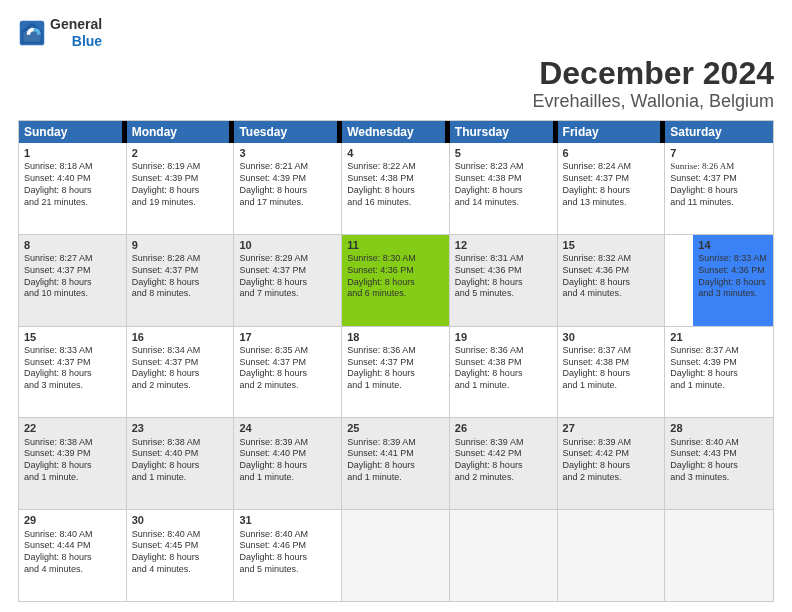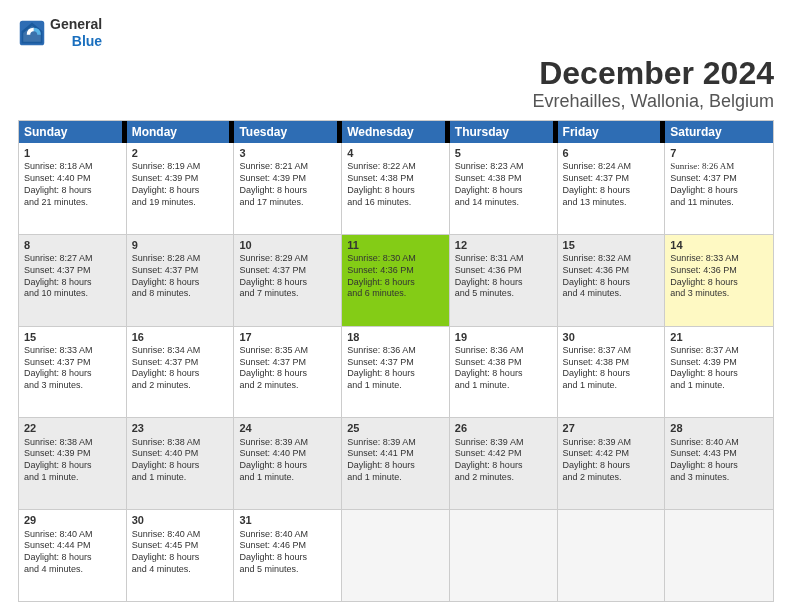--- a/index.html
+++ b/index.html
@@ -232,21 +232,21 @@
             <span style="display: block;">Daylight: 8 hours</span>
             <span style="display: block;">and 5 minutes.</span>
           </div>
           <div class="cal-cell" style="background: rgb(235, 235, 235);">
             <span class="day-num">15</span>
             <span style="display: block;">Sunrise: 8:32 AM</span>
             <span style="display: block;">Sunset: 4:36 PM</span>
             <span style="display: block;">Daylight: 8 hours</span>
             <span style="display: block;">and 4 minutes.</span>
           </div>
-          <div class="cal-cell" style="background: #fef9c3;">
+          <div class="cal-cell" style="background: #3b82f6; margin-left: 28px;">
             <span class="day-num">14</span>
             <span style="display: block;">Sunrise: 8:33 AM</span>
             <span style="display: block;">Sunset: 4:36 PM</span>
             <span style="display: block;">Daylight: 8 hours</span>
             <span style="display: block;">and 3 minutes.</span>
           </div>
         </div>
         <div class="cal-row">
           <div class="cal-cell">
             <span class="day-num">15</span>

